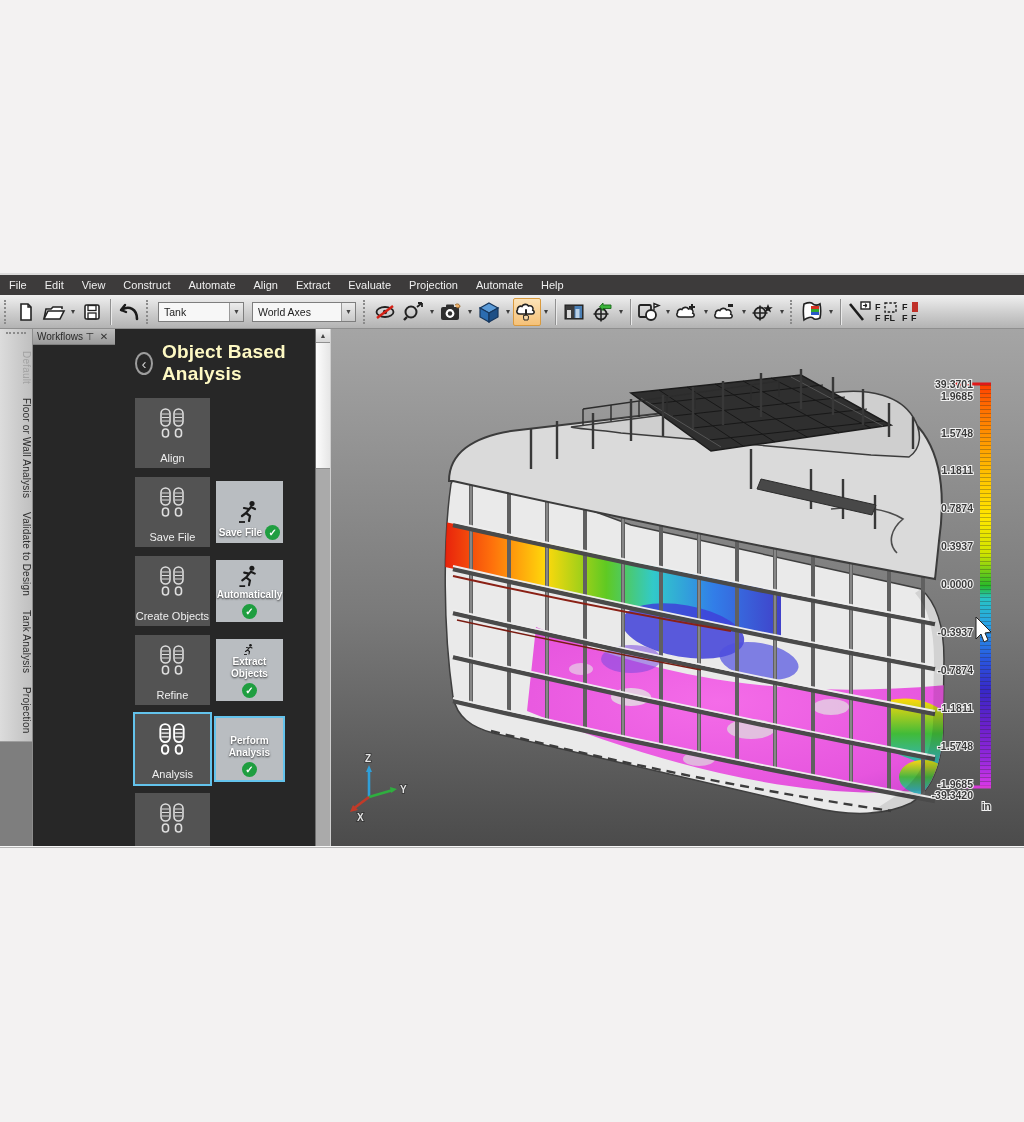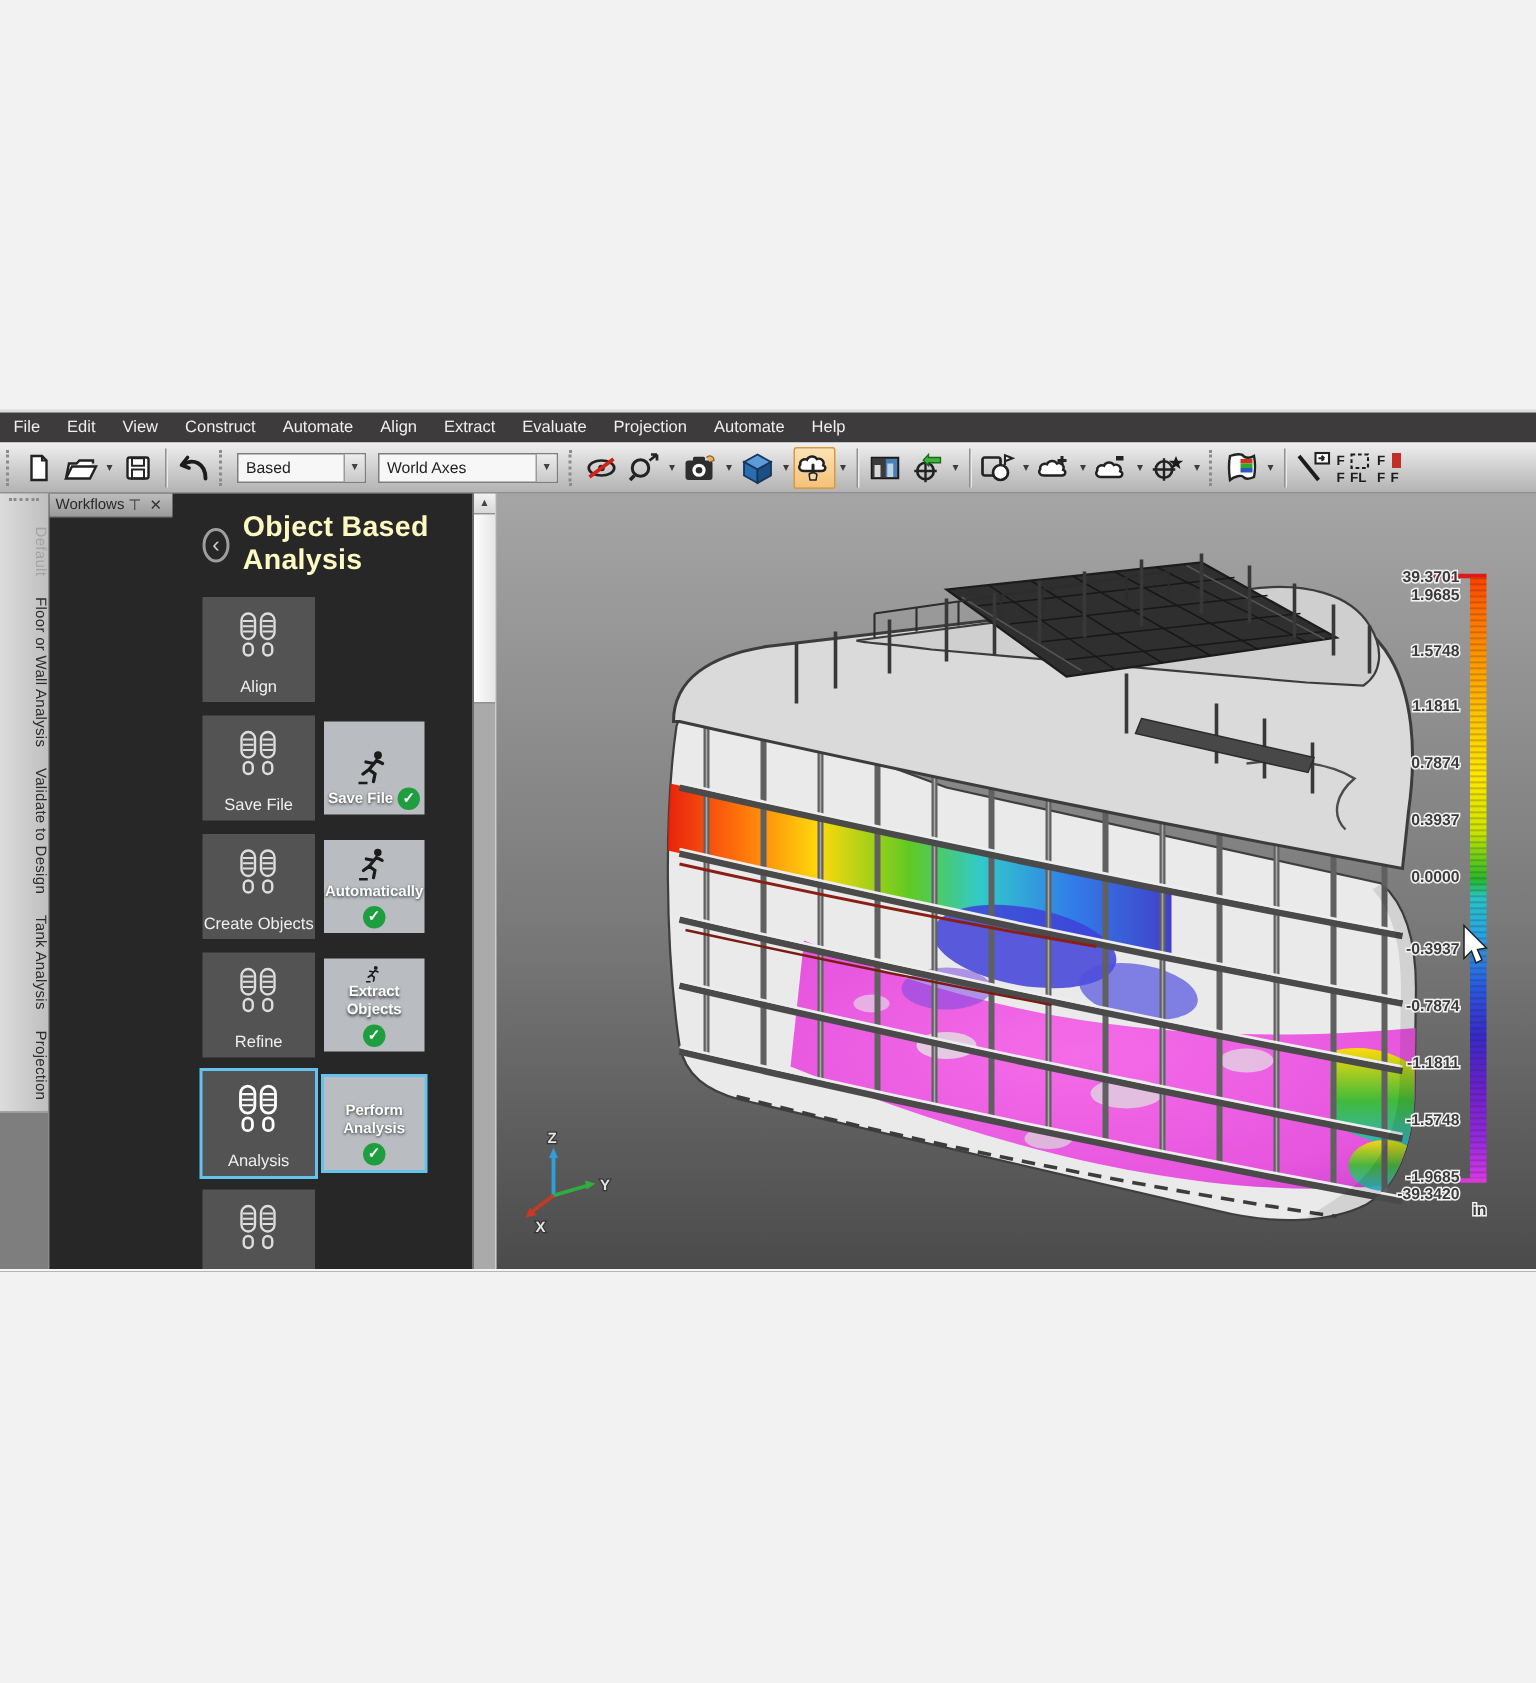--- a/index.html
+++ b/index.html
@@ -26,21 +26,21 @@
   .tb-btn { height:28px; min-width:28px; display:flex; align-items:center; justify-content:center;
             border-radius:2px; }
   .tb-btn.active { background:linear-gradient(#fbe3b8,#f5c178); border:1px solid #d99a3e; }
   .tb-caret { font-size:8px; color:#3c3c3c; width:10px; text-align:center; }
   .combo { height:20px; background:#f7f7f7; border:1px solid #7e7e7e; display:flex;
            align-items:center; font-size:10.5px; color:#222; margin:0 4px; }
   .combo .val { flex:1; padding:0 5px; }
   .combo .cbtn { width:14px; height:100%; background:linear-gradient(#ececec,#c9c9c9);
                  border-left:1px solid #9a9a9a; font-size:7px; color:#444;
                  display:flex; align-items:center; justify-content:center; }
-  .combo.w1 { width:86px; } .combo.w2 { width:120px;gap:21px; }
+  .combo.w1 { width:86px; } .combo.w2 { width:104px;gap:21px; }
 
   
   .content { display:flex; height:517px; background:#6e6e6e; }
 
   
   .side-tabs { width:33px; background:linear-gradient(90deg,#dcdcdc,#bfbfbf);
                display:flex; flex-direction:column; border-right:1px solid #8d8d8d; }
   .side-dots { height:10px; border-top:2px dotted #8b8b8b; margin:3px 6px 2px 6px; }
   .vtab { writing-mode:vertical-rl; font-size:10px; color:#2c2c2c; padding:7px 0;
           text-align:center; letter-spacing:.2px; white-space:nowrap; cursor:default; }
@@ -144,21 +144,21 @@
       <div class="tb-sep"></div>
       <div class="tb-btn">
         <svg width="24" height="22" viewBox="0 0 24 22">
           <path d="M8,4 L4,9 L9,11" fill="none" stroke="#1c1c1c" stroke-width="2.4" stroke-linecap="round" stroke-linejoin="round"></path>
           <path d="M4.5,9 C12,4 20,8 20,18" fill="none" stroke="#1c1c1c" stroke-width="2.6" stroke-linecap="round"></path>
         </svg>
       </div>
       <div class="tb-handle"></div>
 
       <div class="combo w1">
-        <span class="val">Based</span>
+        <span class="val">Tank</span>
         <span class="cbtn">▼</span>
       </div>
       <div class="combo w2">
         <span class="val">World Axes</span>
         <span class="cbtn">▼</span>
       </div>
       <div class="tb-handle"></div>
 
       <div class="tb-btn">
         <svg width="24" height="20" viewBox="0 0 24 20">

